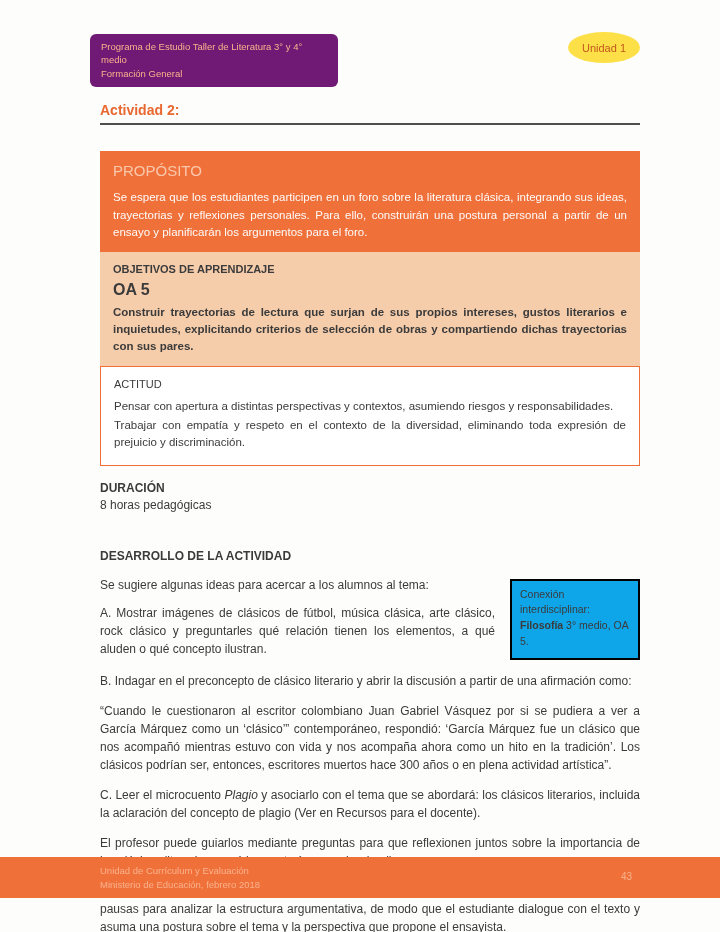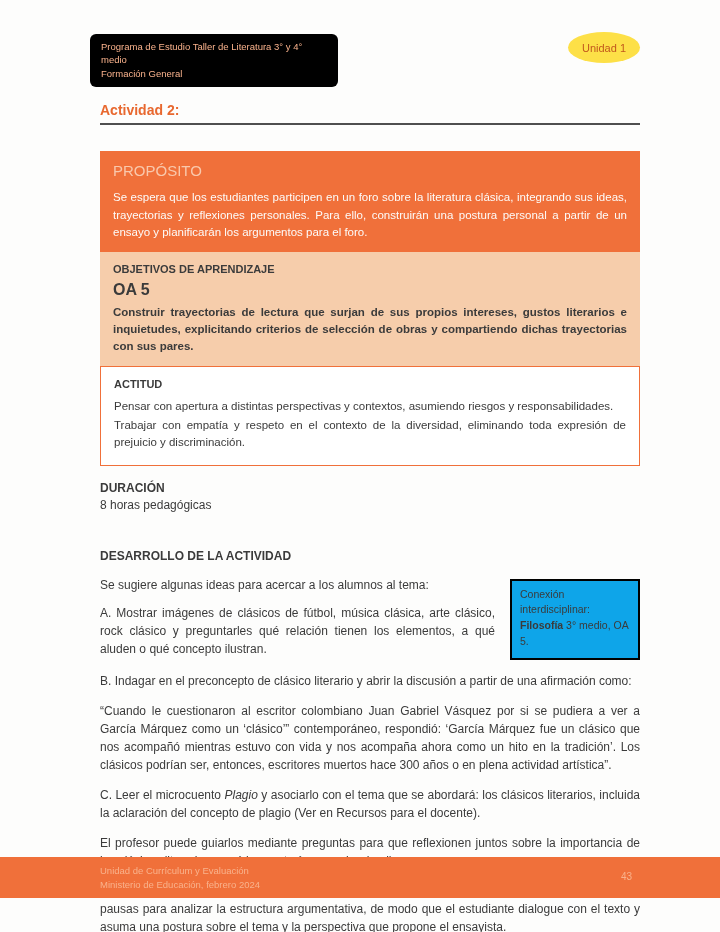--- a/index.html
+++ b/index.html
@@ -12,21 +12,21 @@
     overflow: hidden;
   }
   .page { width: 720px; height: 932px; position: relative; background: #fdfdfc; }
 
   
   .header-row {
     display: flex; justify-content: space-between; align-items: flex-start;
     padding: 34px 80px 0 90px;
   }
   .program-badge {
-    background: #000000; border-radius: 6px;
+    background: #701a75; border-radius: 6px;
     padding: 6px 12px 7px 11px;
     color: #F9B28C; font-size: 9.5px; line-height: 1.4;
     width: 248px;
   }
   .unit-pill {
     background: #fde047; color: #C2581D;
     width: 72px; height: 31px; border-radius: 50%;
     display: flex; align-items: center; justify-content: center;
     font-size: 11px; margin-top: -2px;
   }
@@ -43,21 +43,21 @@
   .box { padding: 9px 13px 11px 13px; }
   .box-heading { font-size: 15px; margin-bottom: 7px; }
   .box-proposito { background: #F0703A; color: #FDFBF9; }
   .box-proposito .box-heading { color: #F9C8AC; font-weight: normal; }
   .box-proposito p { text-align: justify; }
   .box-objetivos { background: #F6CDAB; color: #3b3b3b; }
   .box-objetivos .box-heading { font-weight: bold; margin-bottom: 0; font-size: 11px; }
   .box-objetivos .oa-code { font-weight: bold; font-size: 16px; margin-bottom: 2px; }
   .box-objetivos p { text-align: justify; font-weight: bold; }
   .box-actitud { background: #ffffff; border: 1px solid #F0703A; color: #3b3b3b; }
-  .box-actitud .box-heading { font-weight: bold; font-size: 11px; margin-bottom: 5px; }
+  .box-actitud .box-heading { font-weight: normal; font-size: 11px; margin-bottom: 5px; }
   .box-actitud p { margin-bottom: 2px; }
   .box-actitud p.justify { text-align: justify; }
 
   
   .duracion { margin-top: 15px; font-size: 12px; }
   .duracion .label { font-weight: bold; }
   .duracion .value { margin-top: 3px; }
 
   
   .desarrollo-heading { margin-top: 37px; font-size: 12px; font-weight: bold; }
@@ -147,18 +147,18 @@
 
     <p class="body-paragraph">El profesor puede guiarlos mediante preguntas para que reflexionen juntos sobre la importancia de los clásicos literarios y qué les gustaría aprender de ellos.</p>
 
     <p class="body-paragraph"><span>Se agrupan para leer colectivamente el ensayo </span><em>Por qué leer a los clásicos</em><span> de Ítalo Calvino. Hacen pausas para analizar la estructura argumentativa, de modo que el estudiante dialogue con el texto y asuma una postura sobre el tema y la perspectiva que propone el ensayista.</span></p>
 
   </div>
 
   <div class="footer-bar">
     <div class="footer-left">
       <div>Unidad de Currículum y Evaluación</div>
-      <div>Ministerio de Educación, febrero 2024</div>
+      <div>Ministerio de Educación, febrero 2018</div>
     </div>
     <div class="footer-page">43</div>
   </div>
 
 </div>
 
 </body></html>

